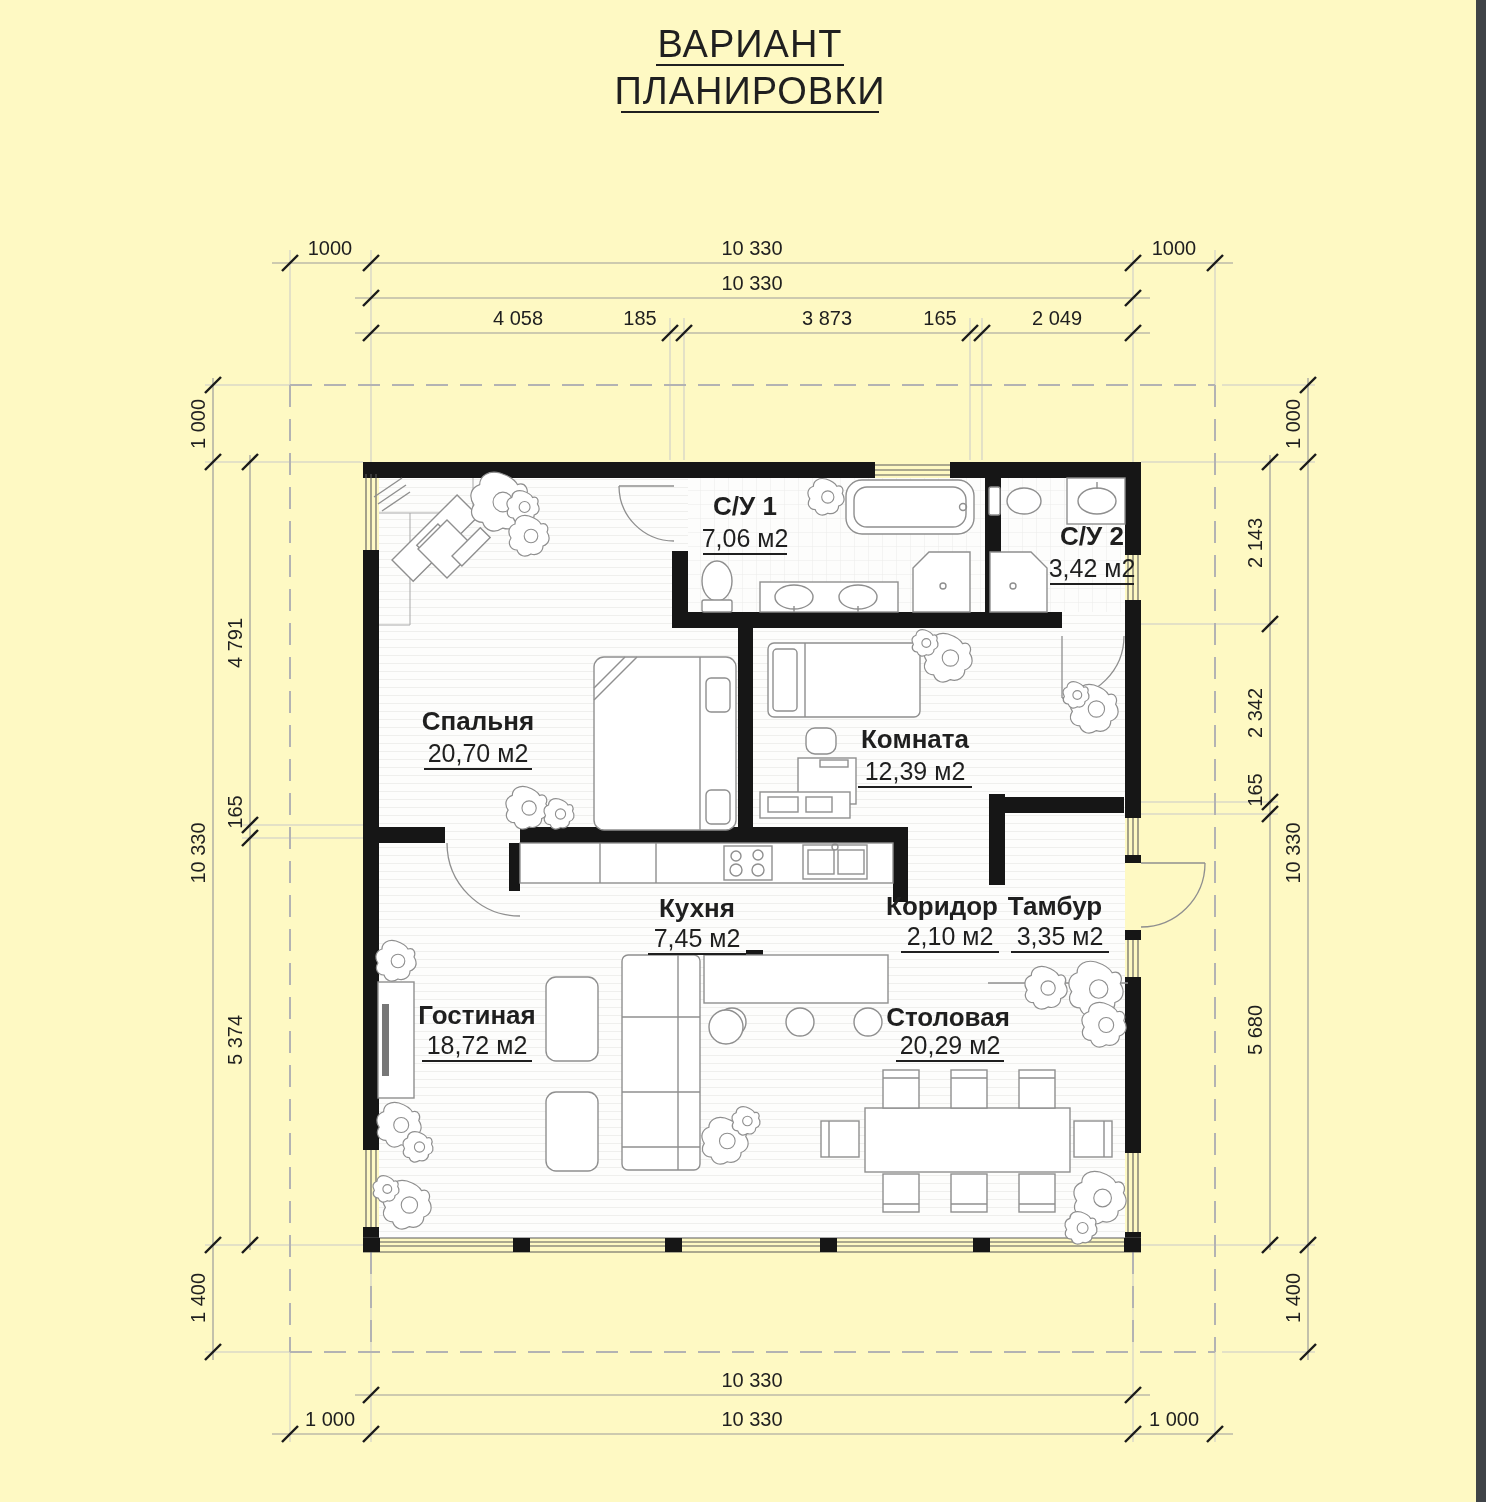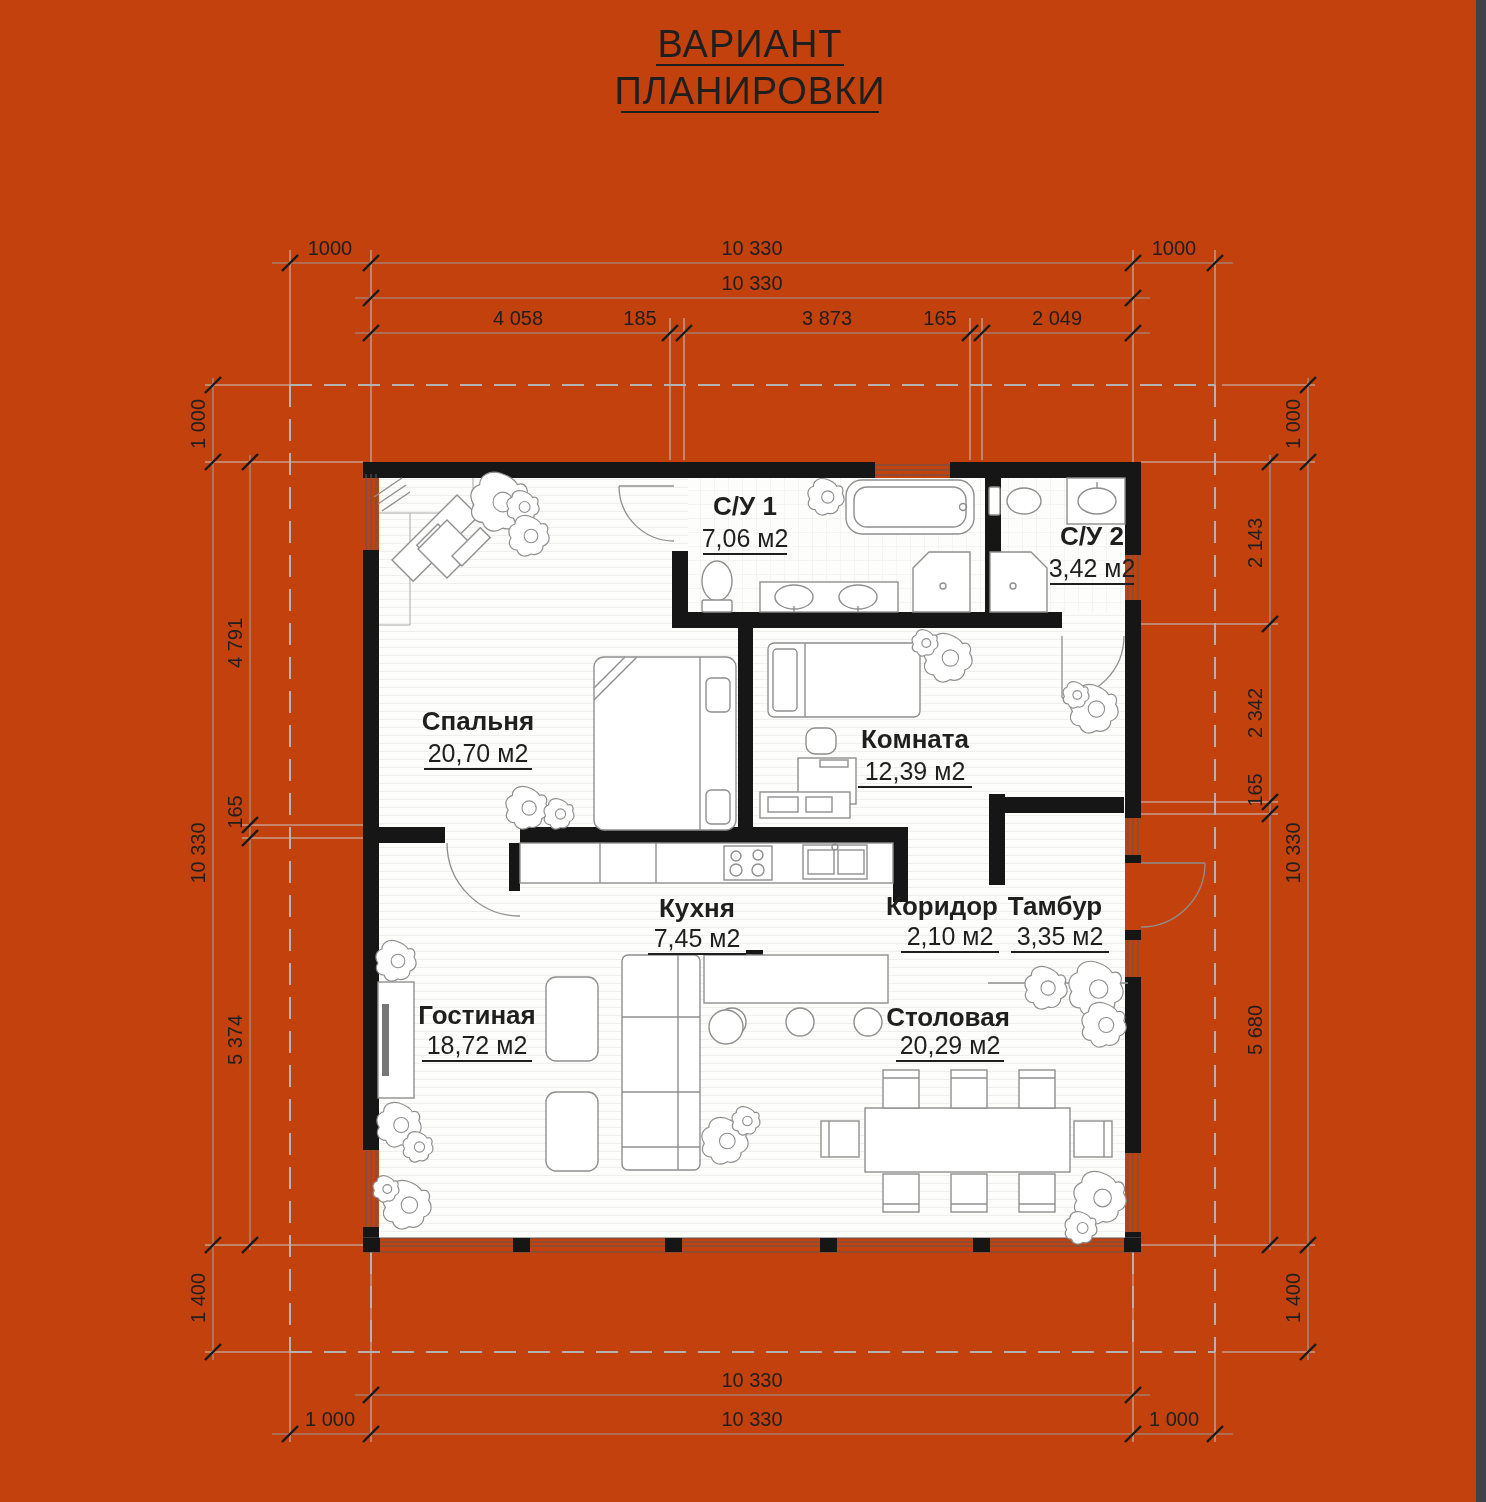--- a/index.html
+++ b/index.html
@@ -1,16 +1,16 @@
 <!DOCTYPE html>
 <html><head>
 <meta charset="utf-8">
 <style>
   html,body{margin:0;padding:0;background:#ffffff;}
-  .page{position:relative;width:1486px;height:1502px;background:#c2410c;overflow:hidden;
+  .page{position:relative;width:1486px;height:1502px;background:#fef9c3;overflow:hidden;
         font-family:"Liberation Sans", sans-serif;}
   svg{position:absolute;left:0;top:0;}
   text{fill:#1f1f1f;font-family:"Liberation Sans", sans-serif;}
   .title-txt{font-size:38px;letter-spacing:1px;}
   .dim-txt{font-size:20px;}
   .room-name{font-size:26px;font-weight:bold;}
   .room-area{font-size:25px;}
   .dimline{stroke:#9b9b9b;stroke-width:1.2;fill:none;}
   .extline{stroke:#c9c9c9;stroke-width:1;fill:none;}
   .dash{stroke:#b3b3b3;stroke-width:2;fill:none;stroke-dasharray:22 12;}

